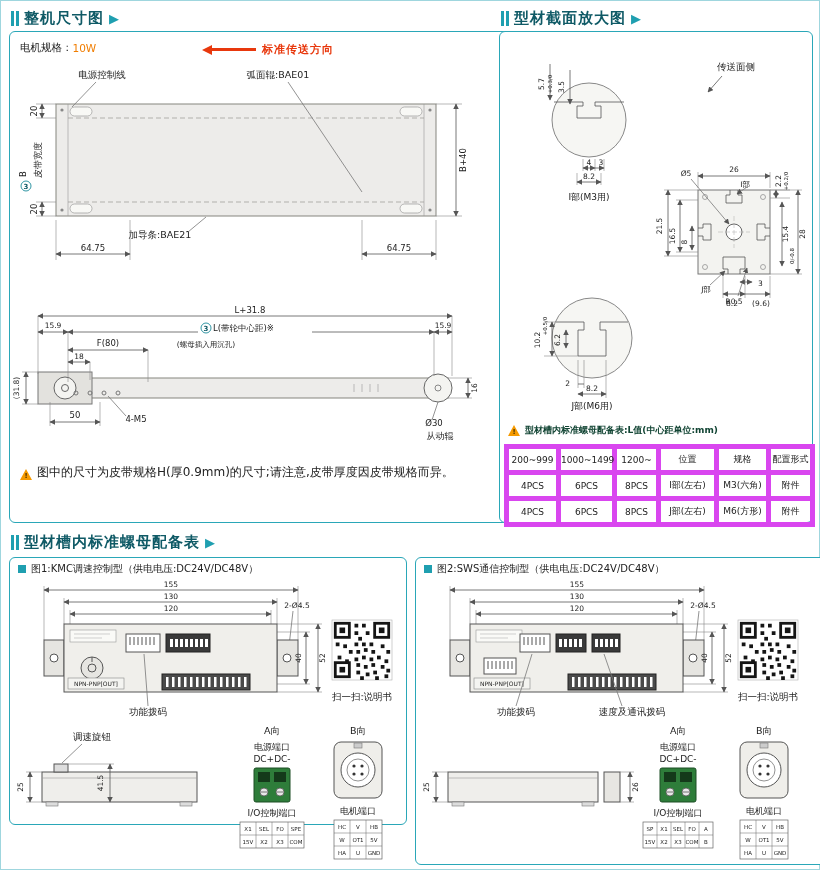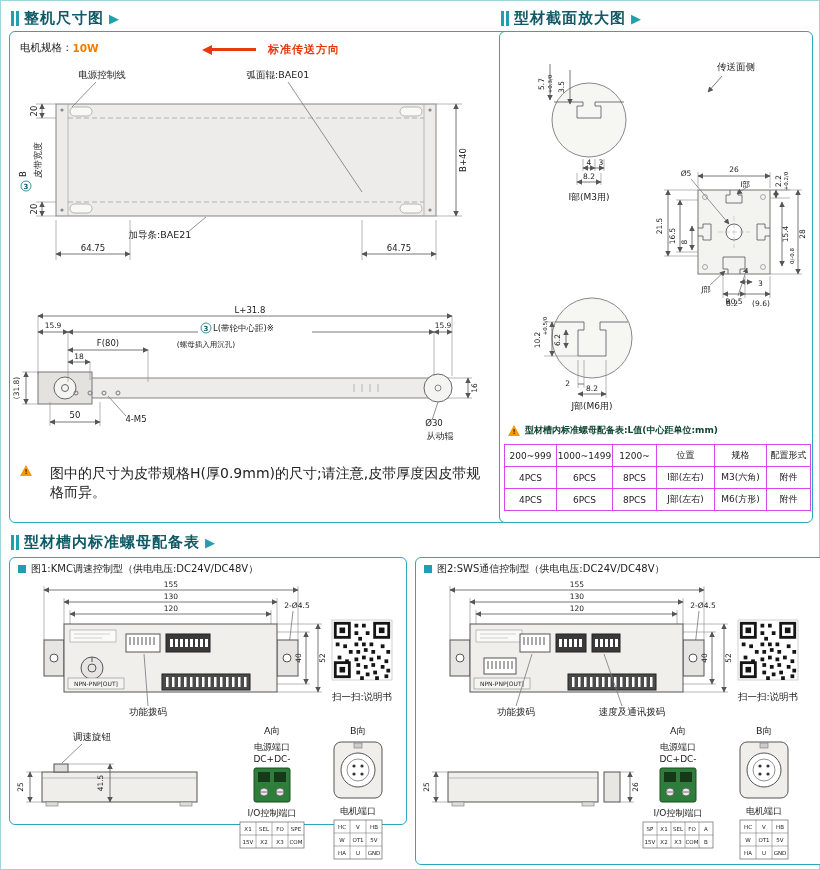--- a/index.html
+++ b/index.html
@@ -5,31 +5,31 @@
 *{margin:0;padding:0;box-sizing:border-box}
 body{width:820px;height:870px;background:#fff;font-family:"DejaVu Sans","Liberation Sans",sans-serif;position:relative;overflow:hidden}
 .page{position:absolute;inset:0;border:1px solid #9fd6de;background:#fff}
 .sec-head{position:absolute;display:flex;align-items:center;gap:5px;height:20px}
 .bars{display:flex;gap:2px;align-items:center}
 .bars i{display:block;width:3px;height:15px;background:#1f9fb0}
 .sec-title{font-size:15px;font-weight:bold;color:#0f5a66;letter-spacing:1px}
 .sec-arrow{color:#1f9fb0;font-size:13px;line-height:1}
 .box{position:absolute;border:1px solid #2aa7b8;border-radius:6px;background:#fff}
 .row{position:absolute;display:flex;align-items:center;font-size:10.5px;color:#222}
-.orange{color:#f07d00;font-weight:bold}
+.orange{color:#f07d00;font-weight:normal}
 .red-arrow{position:absolute;display:flex;align-items:center}
 .red-arrow .tri{width:0;height:0;border-top:5px solid transparent;border-bottom:5px solid transparent;border-right:10px solid #e8380d}
 .red-arrow .bar{width:44px;height:3px;background:#e8380d}
-.red-arrow .txt{color:#e8380d;font-weight:bold;font-size:11px;margin-left:12px;letter-spacing:1px}
-.note{position:absolute;display:flex;align-items:flex-start;gap:18px;font-size:14px;color:#222;line-height:1.35}
+.red-arrow .txt{color:#e8380d;font-weight:bold;font-size:11px;margin-left:6px;letter-spacing:1px}
+.note{position:absolute;display:flex;align-items:flex-end;gap:5px;font-size:12px;color:#222;line-height:1.35}
 .warn{position:relative;width:12px;height:11px;flex:none;margin-top:1px}
 .warn:before{content:"";position:absolute;left:0;top:0;border-left:6px solid transparent;border-right:6px solid transparent;border-bottom:11px solid #f59a00}
 .warn:after{content:"!";position:absolute;left:0;top:2.5px;width:12px;text-align:center;font-size:7px;font-weight:bold;color:#4a3000}
 .ptable{position:absolute;border-collapse:collapse;table-layout:fixed}
-.ptable th,.ptable td{border:1px solid #d946ef;font-size:9px;color:#222;text-align:center;padding:4px 0;font-weight:normal;height:22px}
+.ptable th,.ptable td{border:5px solid #d946ef;font-size:9px;color:#222;text-align:center;padding:4px 0;font-weight:normal;height:22px}
 .fig-title{position:absolute;left:8px;top:4px;display:flex;align-items:center;font-size:10px;color:#222}
 .fig-title .sq{width:8px;height:8px;background:#1f9fb0;margin-right:5px;flex:none}
 svg{position:absolute}
 svg text{font-family:"DejaVu Sans","Liberation Sans",sans-serif}
 .d{font-size:8.5px;fill:#222}
 .ds{font-size:7.5px;fill:#222}
 .tol{font-size:5.5px;fill:#222}
 .dt{font-size:5.5px;fill:#222}
 .lbl{font-size:9.5px;fill:#222}
 .lb2{font-size:9px;fill:#222}

